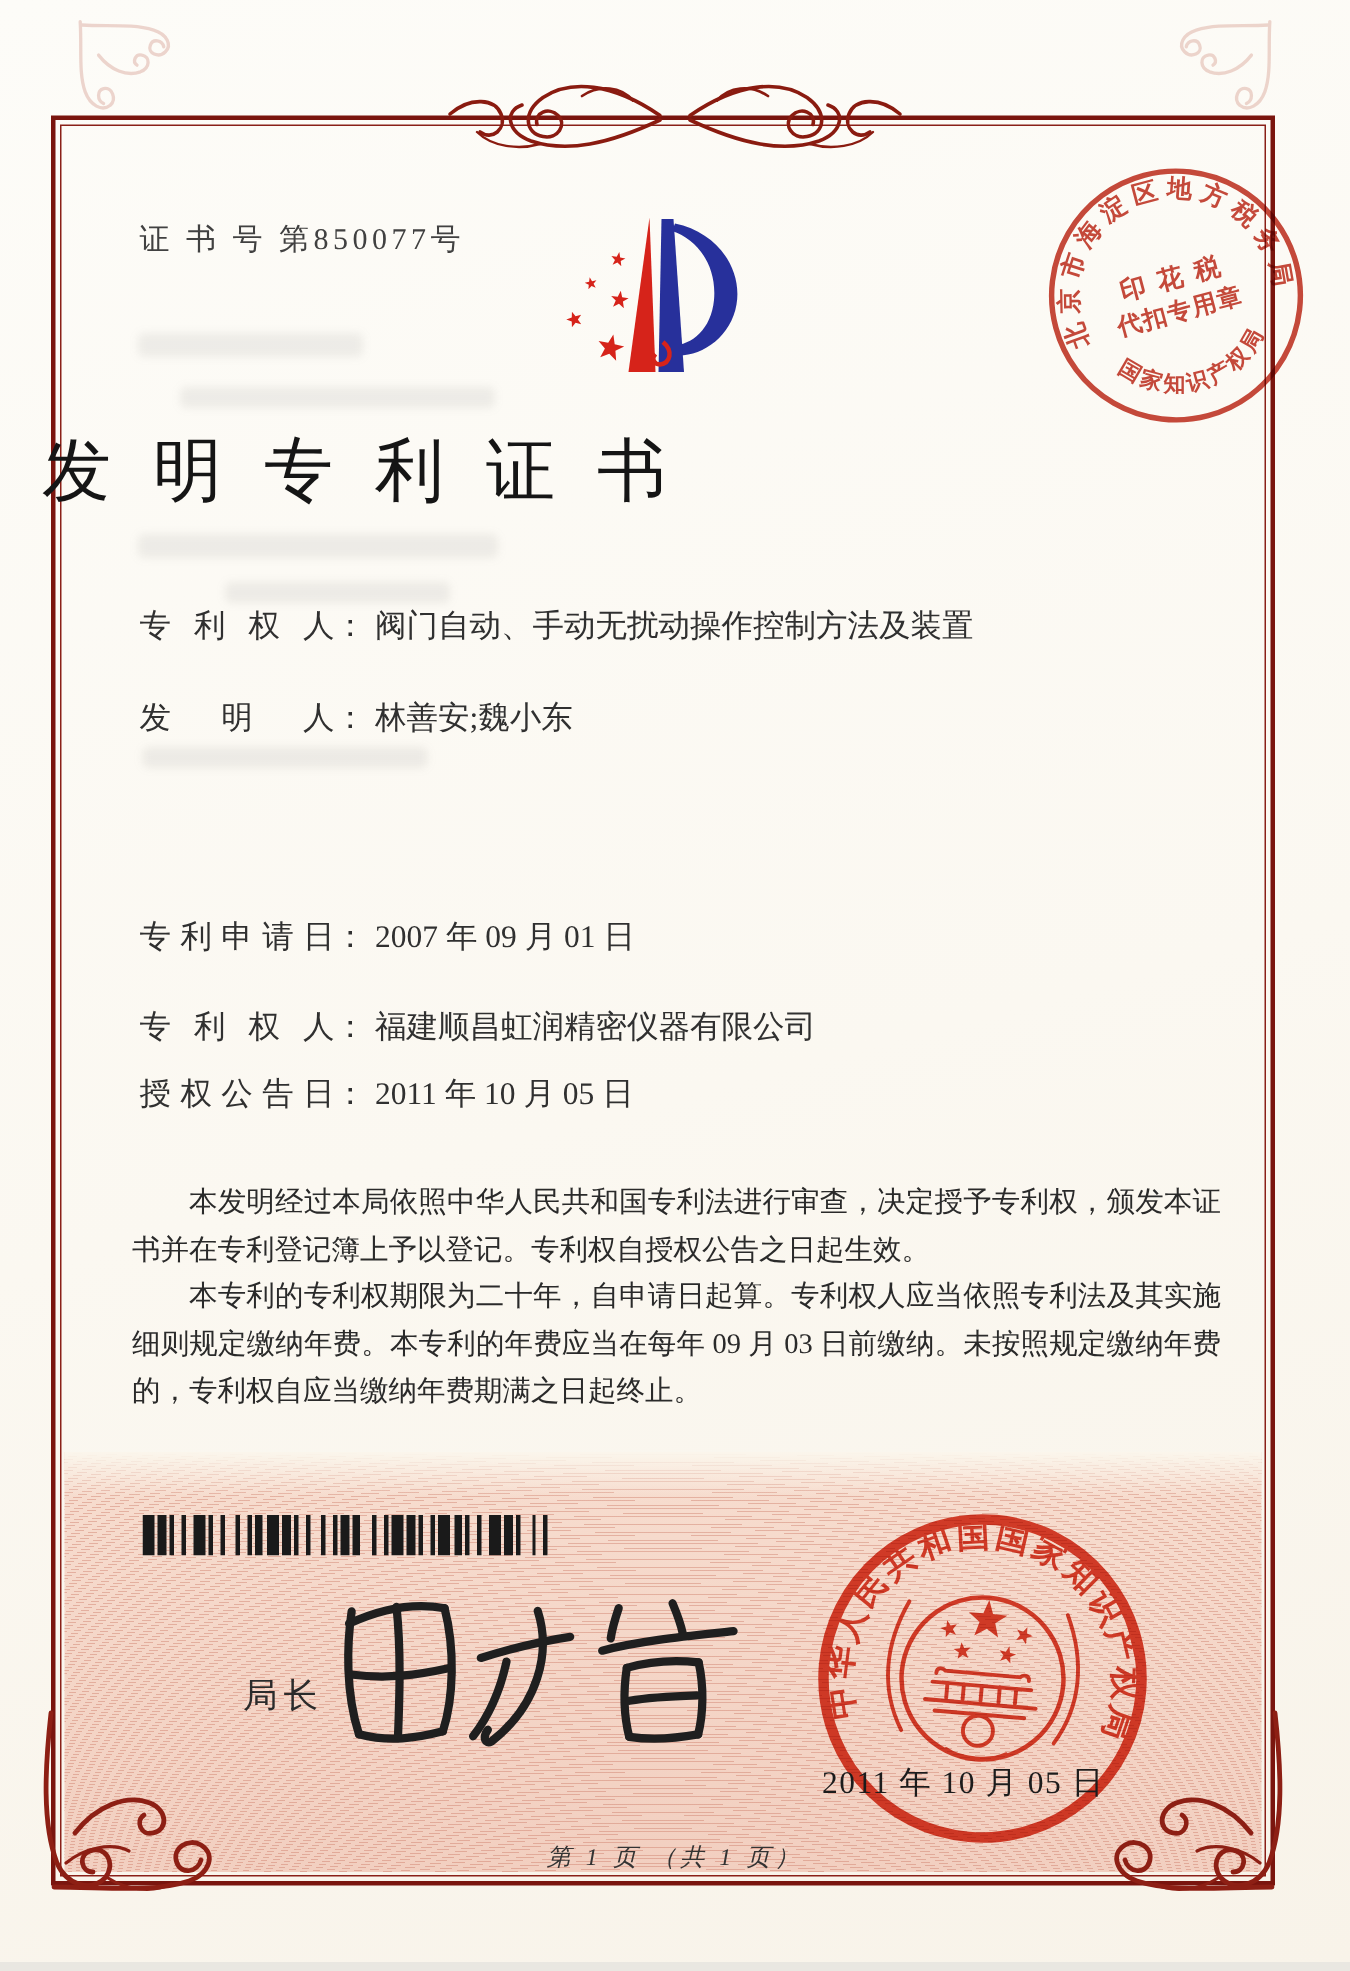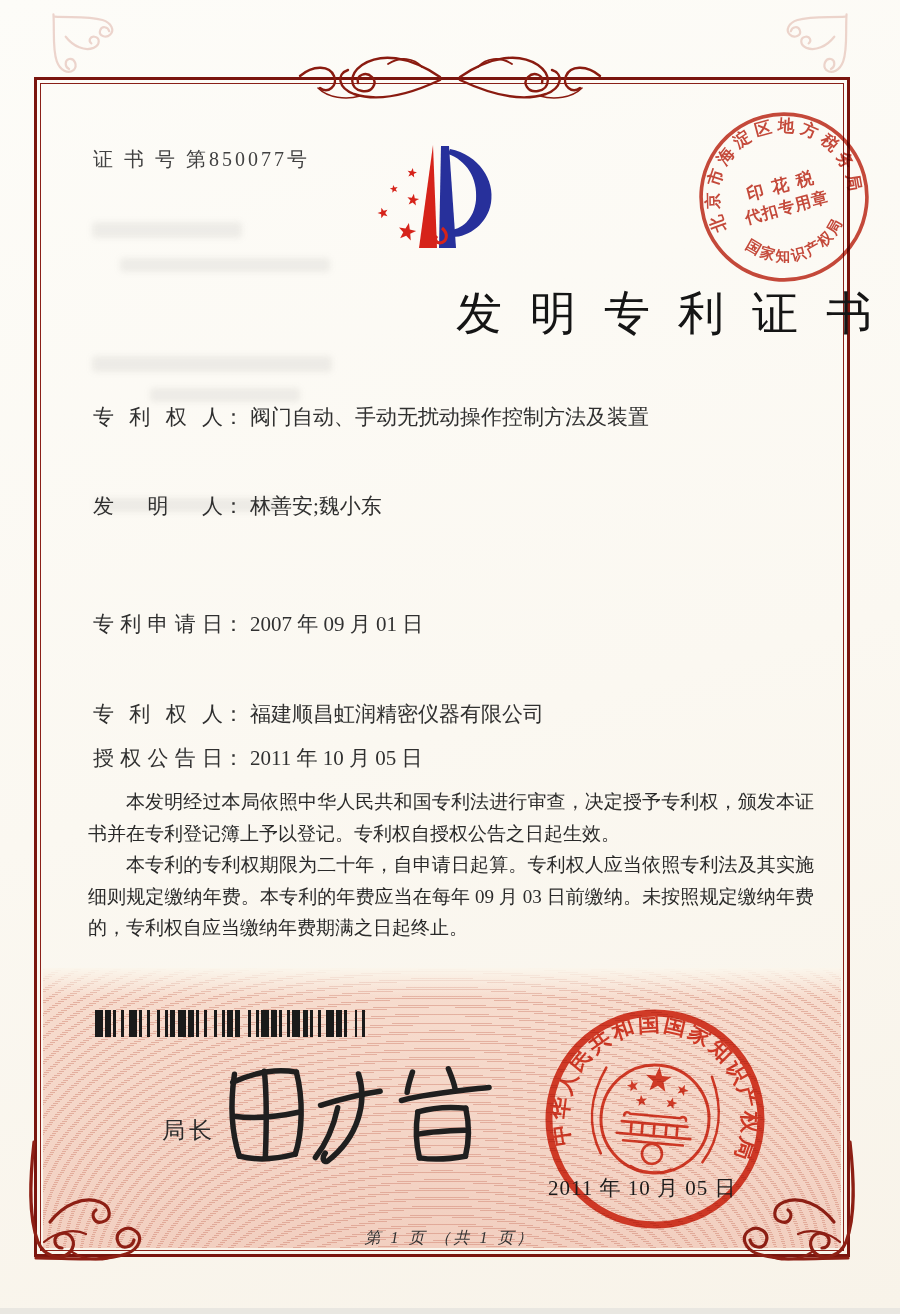--- a/index.html
+++ b/index.html
@@ -14,21 +14,21 @@
   .pink-band{position:absolute;left:2px;right:2px;bottom:2px;height:280px;
     background:
       repeating-radial-gradient(130% 95% at 50% 175%, rgba(198,108,88,.38) 0 1.3px, rgba(0,0,0,0) 1.3px 7px),
       linear-gradient(#f7ddcf,#f2cfc0);}
   .pink-band::before{content:"";position:absolute;left:0;right:0;top:0;height:30px;
       background:linear-gradient(#fbf6ec,rgba(251,246,236,0));}
   
   .ghost{position:absolute;background:rgba(110,110,110,.10);filter:blur(3px);border-radius:4px;}
   
   .certno{position:absolute;left:93px;top:146px;font-size:20px;letter-spacing:3px;color:#414141;}
-  .title{position:absolute;left:0;top:283px;width:100%;text-align:right;
+  .title{position:absolute;left:0;top:283px;width:100%;text-align:left;
          font-size:46px;letter-spacing:28px;padding-left:28px;color:#151515;font-weight:500;}
   .frow{position:absolute;left:93px;font-size:21px;color:#303030;white-space:nowrap;}
   .flabel{display:inline-block;width:130px;text-align:justify;text-align-last:justify;vertical-align:bottom;}
   .fcolon{margin-right:6px;}
   .paras{position:absolute;left:88px;top:786px;width:726px;font-size:19px;
          line-height:31.5px;color:#2a2a2a;text-align:justify;}
   .paras p{margin:0;text-indent:2em;font-family:Liberation Serif, serif;}
   .barcode{position:absolute;left:95px;top:1010px;width:298px;height:27px;overflow:hidden;white-space:nowrap;font-size:0;}
   .sig-title{position:absolute;left:162px;top:1115px;font-size:23px;color:#2b2b2b;letter-spacing:4px;}
   .sig-svg{position:absolute;left:218px;top:1052px;}
@@ -137,30 +137,30 @@
     </text>
     <text x="90" y="84" text-anchor="middle" fill="#c23a2b" style="font-size:17px;font-weight:bold;letter-spacing:2px;">印 花 税</text>
     <text x="90" y="106" text-anchor="middle" fill="#c23a2b" style="font-size:16px;font-weight:bold;letter-spacing:1px;">代扣专用章</text>
   </svg>
 
   <div class="title">发明专利证书</div>
 
   <div class="frow" style="top:403px;">
     <span class="flabel">专利权人</span><span class="fcolon">：</span><span>阀门自动、手动无扰动操作控制方法及装置</span>
   </div>
-  <div class="frow" style="top:492px;">
+  <div class="frow" style="top:464px;">
     <span class="flabel">发明人</span><span class="fcolon">：</span><span>林善安;魏小东</span>
   </div>
   <div class="frow" style="top:610px;">
     <span class="flabel">专利申请日</span><span class="fcolon">：</span><span>2007 年 09 月 01 日</span>
   </div>
-  <div class="frow" style="top:700px;">
+  <div class="frow" style="top:670px;">
     <span class="flabel">专利权人</span><span class="fcolon">：</span><span>福建顺昌虹润精密仪器有限公司</span>
   </div>
-  <div class="frow" style="top:744px;">
+  <div class="frow" style="top:715px;">
     <span class="flabel">授权公告日</span><span class="fcolon">：</span><span>2011 年 10 月 05 日</span>
   </div>
 
   <div class="paras">
     <p>本发明经过本局依照中华人民共和国专利法进行审查，决定授予专利权，颁发本证书并在专利登记簿上予以登记。专利权自授权公告之日起生效。</p>
     <p>本专利的专利权期限为二十年，自申请日起算。专利权人应当依照专利法及其实施细则规定缴纳年费。本专利的年费应当在每年 09 月 03 日前缴纳。未按照规定缴纳年费的，专利权自应当缴纳年费期满之日起终止。</p>
   </div>
 
   <div class="barcode"><span style="display: inline-block; height: 27px; width: 7.8px; background: rgb(26, 26, 26);"></span><span style="display: inline-block; height: 27px; width: 2.6px; background: transparent;"></span><span style="display: inline-block; height: 27px; width: 5.2px; background: rgb(26, 26, 26);"></span><span style="display: inline-block; height: 27px; width: 2.6px; background: transparent;"></span><span style="display: inline-block; height: 27px; width: 2.6px; background: rgb(26, 26, 26);"></span><span style="display: inline-block; height: 27px; width: 5.2px; background: transparent;"></span><span style="display: inline-block; height: 27px; width: 2.6px; background: rgb(26, 26, 26);"></span><span style="display: inline-block; height: 27px; width: 5.2px; background: transparent;"></span><span style="display: inline-block; height: 27px; width: 7.8px; background: rgb(26, 26, 26);"></span><span style="display: inline-block; height: 27px; width: 2.6px; background: transparent;"></span><span style="display: inline-block; height: 27px; width: 2.6px; background: rgb(26, 26, 26);"></span><span style="display: inline-block; height: 27px; width: 5.2px; background: transparent;"></span><span style="display: inline-block; height: 27px; width: 2.6px; background: rgb(26, 26, 26);"></span><span style="display: inline-block; height: 27px; width: 7.8px; background: transparent;"></span><span style="display: inline-block; height: 27px; width: 2.6px; background: rgb(26, 26, 26);"></span><span style="display: inline-block; height: 27px; width: 5.2px; background: transparent;"></span><span style="display: inline-block; height: 27px; width: 2.6px; background: rgb(26, 26, 26);"></span><span style="display: inline-block; height: 27px; width: 2.6px; background: transparent;"></span><span style="display: inline-block; height: 27px; width: 5.2px; background: rgb(26, 26, 26);"></span><span style="display: inline-block; height: 27px; width: 2.6px; background: transparent;"></span><span style="display: inline-block; height: 27px; width: 7.8px; background: rgb(26, 26, 26);"></span><span style="display: inline-block; height: 27px; width: 2.6px; background: transparent;"></span><span style="display: inline-block; height: 27px; width: 5.2px; background: rgb(26, 26, 26);"></span><span style="display: inline-block; height: 27px; width: 2.6px; background: transparent;"></span><span style="display: inline-block; height: 27px; width: 2.6px; background: rgb(26, 26, 26);"></span><span style="display: inline-block; height: 27px; width: 5.2px; background: transparent;"></span><span style="display: inline-block; height: 27px; width: 2.6px; background: rgb(26, 26, 26);"></span><span style="display: inline-block; height: 27px; width: 7.8px; background: transparent;"></span><span style="display: inline-block; height: 27px; width: 2.6px; background: rgb(26, 26, 26);"></span><span style="display: inline-block; height: 27px; width: 5.2px; background: transparent;"></span><span style="display: inline-block; height: 27px; width: 2.6px; background: rgb(26, 26, 26);"></span><span style="display: inline-block; height: 27px; width: 2.6px; background: transparent;"></span><span style="display: inline-block; height: 27px; width: 5.2px; background: rgb(26, 26, 26);"></span><span style="display: inline-block; height: 27px; width: 2.6px; background: transparent;"></span><span style="display: inline-block; height: 27px; width: 5.2px; background: rgb(26, 26, 26);"></span><span style="display: inline-block; height: 27px; width: 7.8px; background: transparent;"></span><span style="display: inline-block; height: 27px; width: 2.6px; background: rgb(26, 26, 26);"></span><span style="display: inline-block; height: 27px; width: 5.2px; background: transparent;"></span><span style="display: inline-block; height: 27px; width: 2.6px; background: rgb(26, 26, 26);"></span><span style="display: inline-block; height: 27px; width: 2.6px; background: transparent;"></span><span style="display: inline-block; height: 27px; width: 7.8px; background: rgb(26, 26, 26);"></span><span style="display: inline-block; height: 27px; width: 2.6px; background: transparent;"></span><span style="display: inline-block; height: 27px; width: 5.2px; background: rgb(26, 26, 26);"></span><span style="display: inline-block; height: 27px; width: 2.6px; background: transparent;"></span><span style="display: inline-block; height: 27px; width: 2.6px; background: rgb(26, 26, 26);"></span><span style="display: inline-block; height: 27px; width: 5.2px; background: transparent;"></span><span style="display: inline-block; height: 27px; width: 2.6px; background: rgb(26, 26, 26);"></span><span style="display: inline-block; height: 27px; width: 2.6px; background: transparent;"></span><span style="display: inline-block; height: 27px; width: 7.8px; background: rgb(26, 26, 26);"></span><span style="display: inline-block; height: 27px; width: 2.6px; background: transparent;"></span><span style="display: inline-block; height: 27px; width: 5.2px; background: rgb(26, 26, 26);"></span><span style="display: inline-block; height: 27px; width: 2.6px; background: transparent;"></span><span style="display: inline-block; height: 27px; width: 2.6px; background: rgb(26, 26, 26);"></span><span style="display: inline-block; height: 27px; width: 5.2px; background: transparent;"></span><span style="display: inline-block; height: 27px; width: 2.6px; background: rgb(26, 26, 26);"></span><span style="display: inline-block; height: 27px; width: 5.2px; background: transparent;"></span><span style="display: inline-block; height: 27px; width: 7.8px; background: rgb(26, 26, 26);"></span><span style="display: inline-block; height: 27px; width: 2.6px; background: transparent;"></span><span style="display: inline-block; height: 27px; width: 5.2px; background: rgb(26, 26, 26);"></span><span style="display: inline-block; height: 27px; width: 2.6px; background: transparent;"></span><span style="display: inline-block; height: 27px; width: 2.6px; background: rgb(26, 26, 26);"></span><span style="display: inline-block; height: 27px; width: 7.8px; background: transparent;"></span><span style="display: inline-block; height: 27px; width: 2.6px; background: rgb(26, 26, 26);"></span><span style="display: inline-block; height: 27px; width: 5.2px; background: transparent;"></span><span style="display: inline-block; height: 27px; width: 2.6px; background: rgb(26, 26, 26);"></span></div>
 

